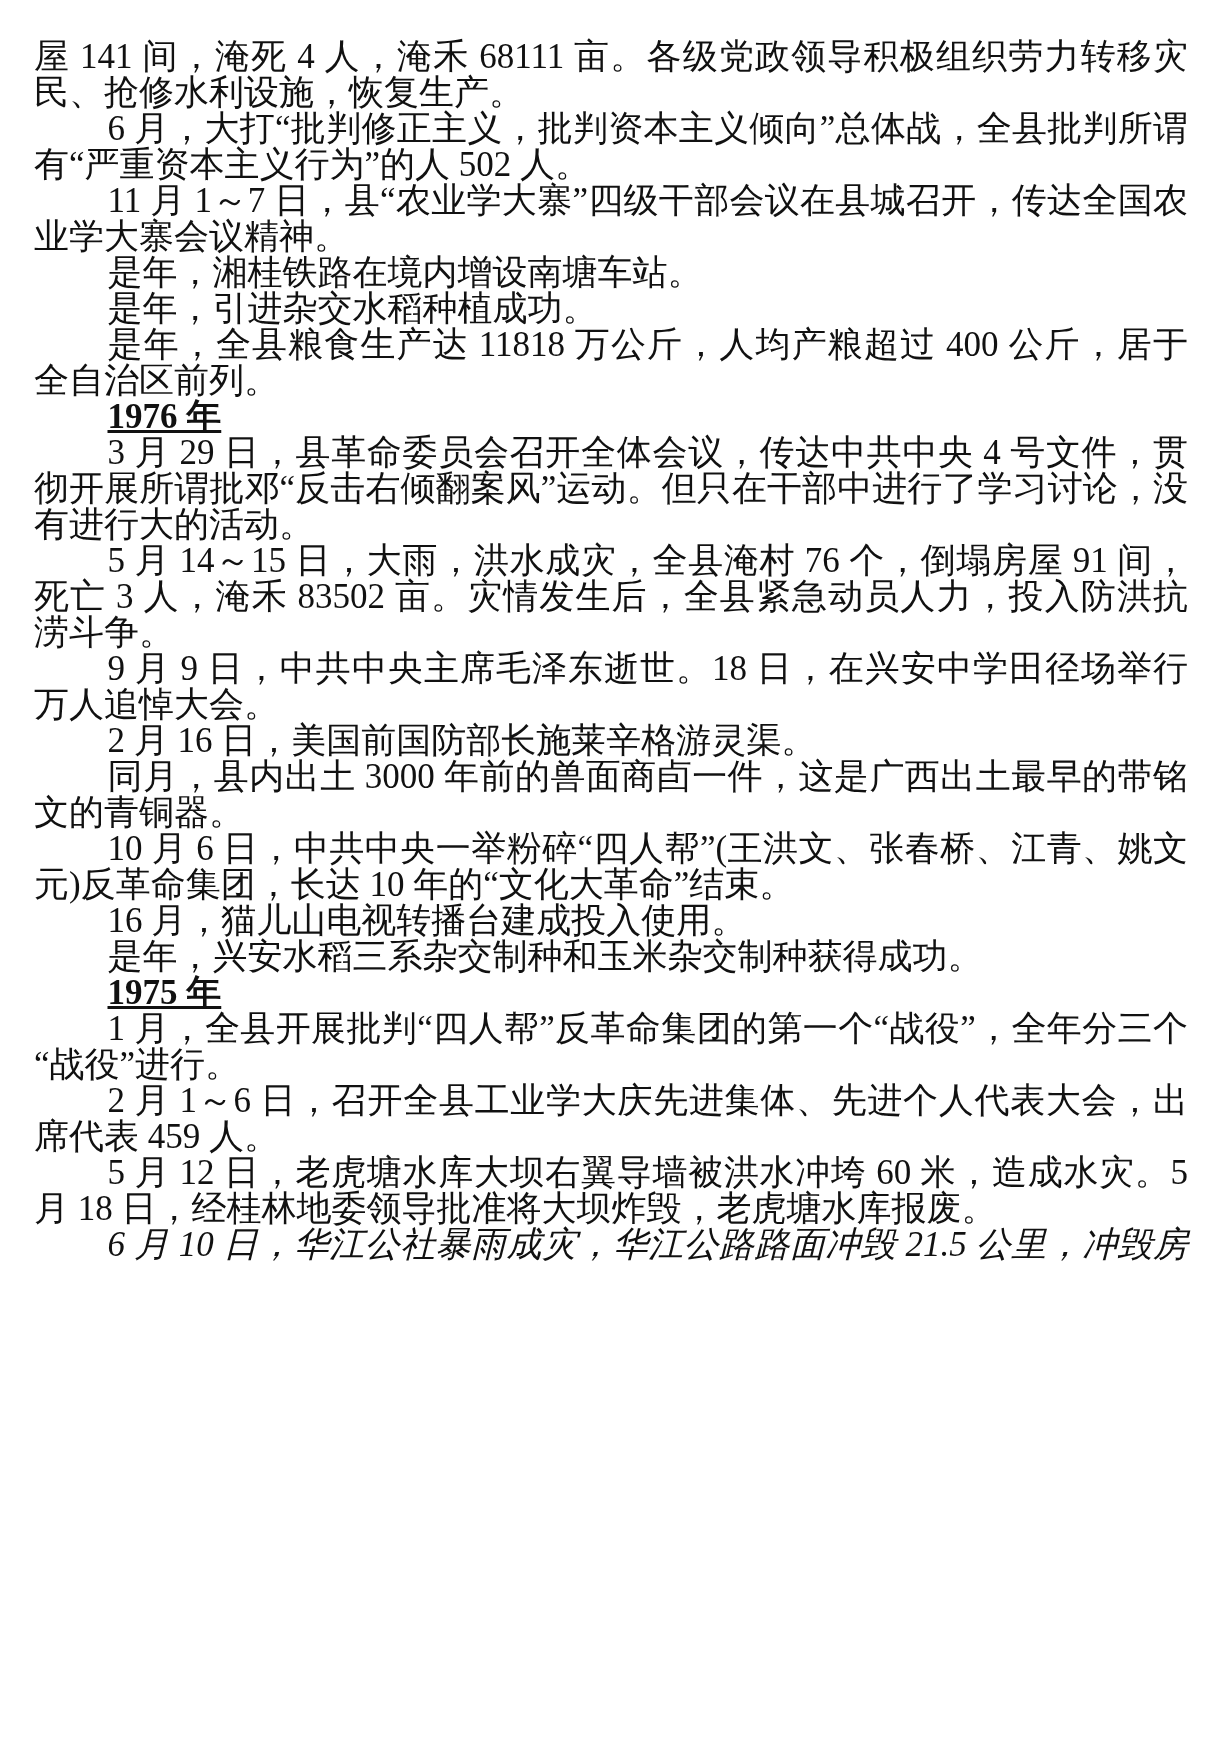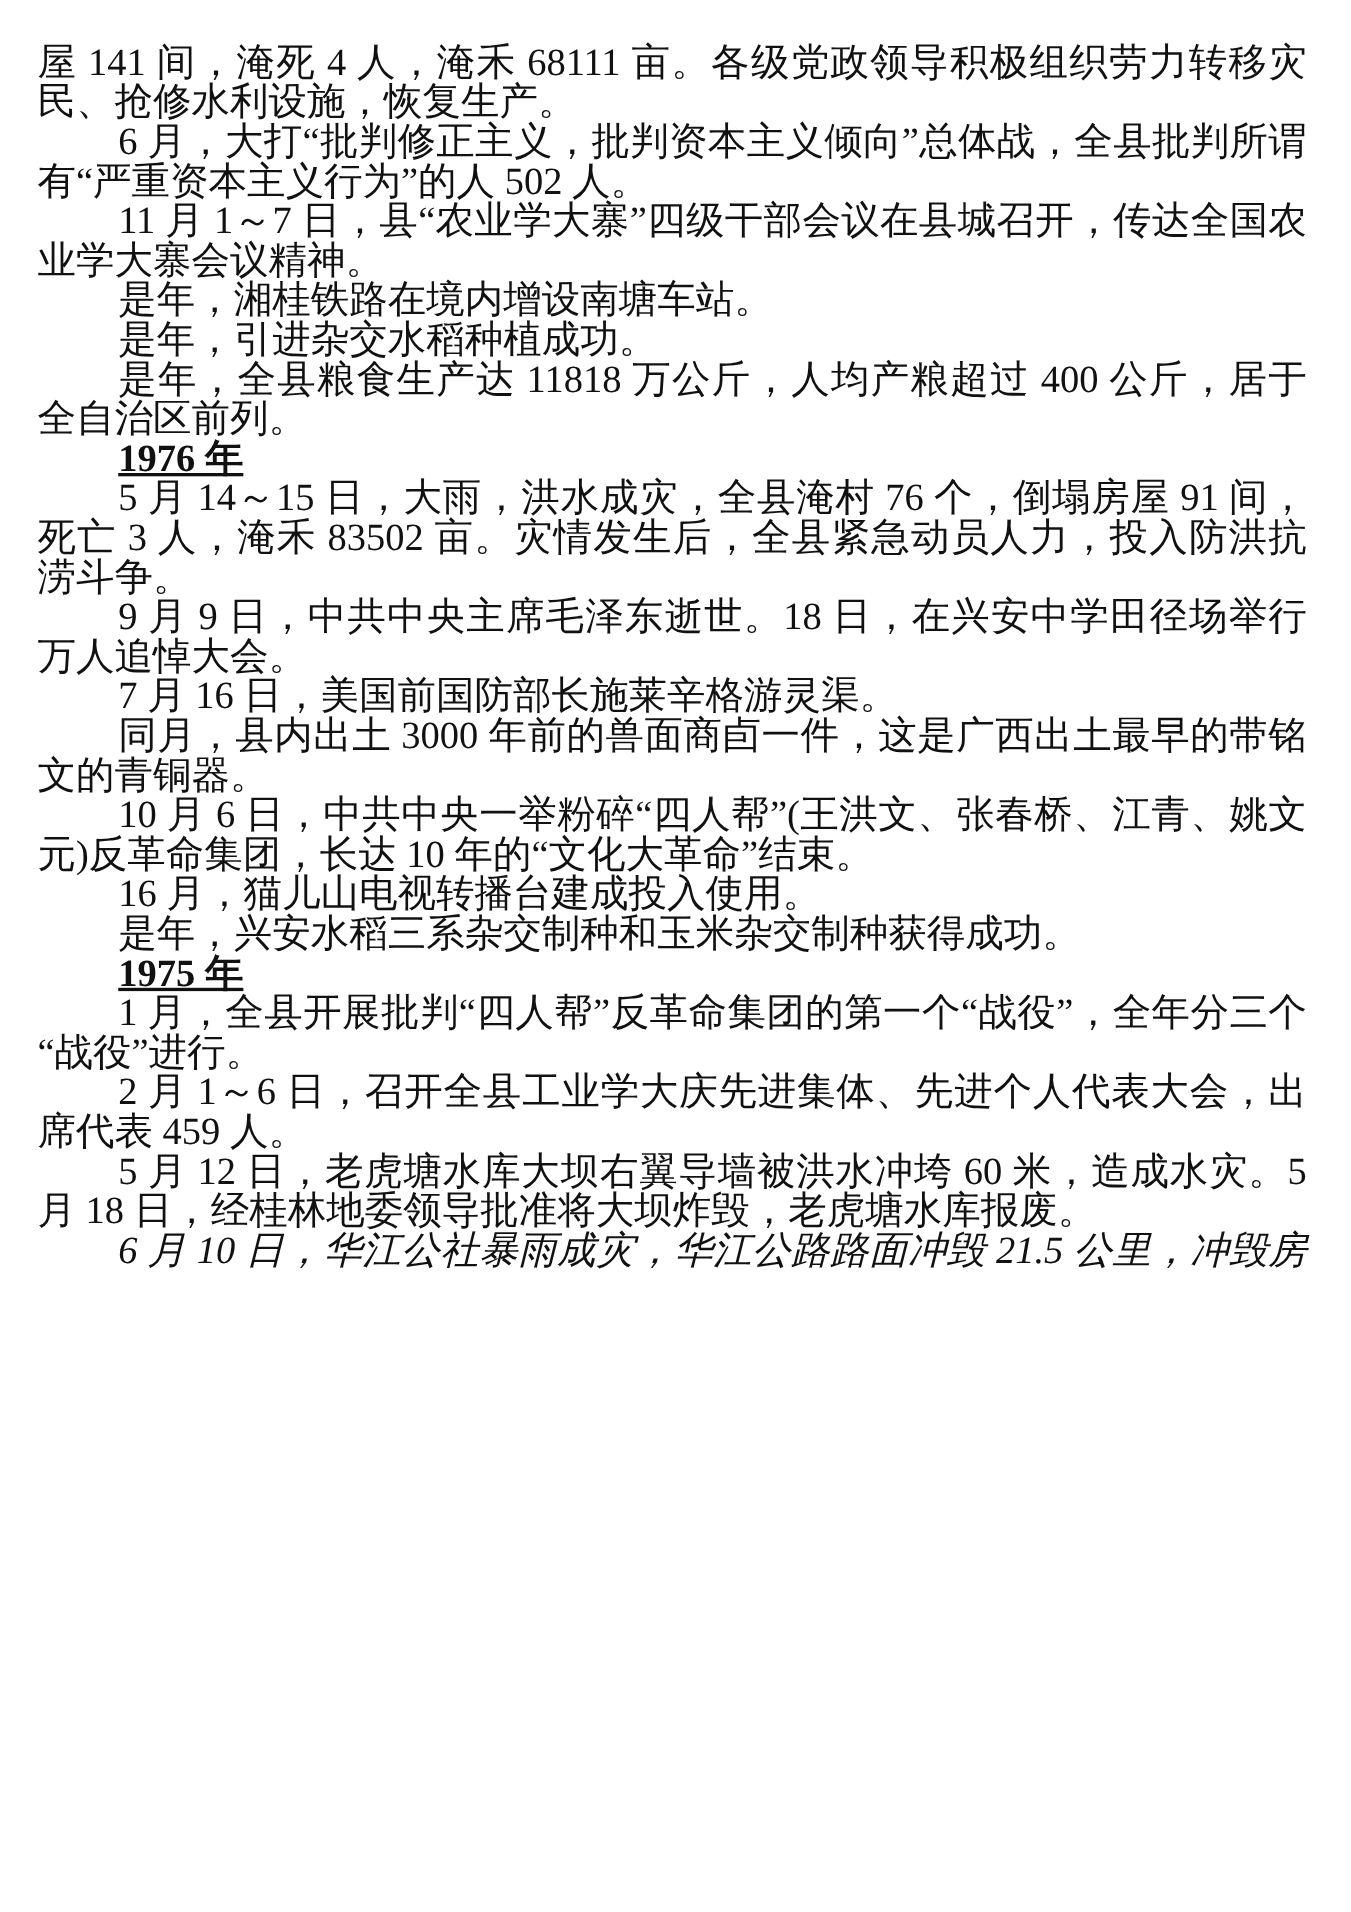--- a/index.html
+++ b/index.html
@@ -48,23 +48,24 @@
 
 <div class="page">
   <div id="text-column">
       <p class="para">屋 141 间，淹死 4 人，淹禾 68111 亩。各级党政领导积极组织劳力转移灾民、抢修水利设施，恢复生产。</p>
       <p class="para indent">6 月，大打“批判修正主义，批判资本主义倾向”总体战，全县批判所谓有“严重资本主义行为”的人 502 人。</p>
       <p class="para indent">11 月 1～7 日，县“农业学大寨”四级干部会议在县城召开，传达全国农业学大寨会议精神。</p>
       <p class="para indent">是年，湘桂铁路在境内增设南塘车站。</p>
       <p class="para indent">是年，引进杂交水稻种植成功。</p>
       <p class="para indent">是年，全县粮食生产达 11818 万公斤，人均产粮超过 400 公斤，居于全自治区前列。</p>
       <p class="para indent year">1976 年</p>
+      <p class="para indent">3 月 29 日，县革命委员会召开全体会议，传达中共中央 4 号文件，贯彻开展所谓批邓“反击右倾翻案风”运动。但只在干部中进行了学习讨论，没有进行大的活动。</p>
       <p class="para indent">5 月 14～15 日，大雨，洪水成灾，全县淹村 76 个，倒塌房屋 91 间，死亡 3 人，淹禾 83502 亩。灾情发生后，全县紧急动员人力，投入防洪抗涝斗争。</p>
       <p class="para indent">9 月 9 日，中共中央主席毛泽东逝世。18 日，在兴安中学田径场举行万人追悼大会。</p>
-      <p class="para indent">7 月 16 日，美国前国防部长施莱辛格游灵渠。</p>
+      <p class="para indent">2 月 16 日，美国前国防部长施莱辛格游灵渠。</p>
       <p class="para indent">同月，县内出土 3000 年前的兽面商卣一件，这是广西出土最早的带铭文的青铜器。</p>
       <p class="para indent">10 月 6 日，中共中央一举粉碎“四人帮”(王洪文、张春桥、江青、姚文元)反革命集团，长达 10 年的“文化大革命”结束。</p>
       <p class="para indent">16 月，猫儿山电视转播台建成投入使用。</p>
       <p class="para indent">是年，兴安水稻三系杂交制种和玉米杂交制种获得成功。</p>
       <p class="para indent year">1975 年</p>
       <p class="para indent">1 月，全县开展批判“四人帮”反革命集团的第一个“战役”，全年分三个“战役”进行。</p>
       <p class="para indent">2 月 1～6 日，召开全县工业学大庆先进集体、先进个人代表大会，出席代表 459 人。</p>
       <p class="para indent">5 月 12 日，老虎塘水库大坝右翼导墙被洪水冲垮 60 米，造成水灾。5 月 18 日，经桂林地委领导批准将大坝炸毁，老虎塘水库报废。</p>
       <p class="para indent cutoff">6 月 10 日，华江公社暴雨成灾，华江公路路面冲毁 21.5 公里，冲毁房</p>
     </div>

